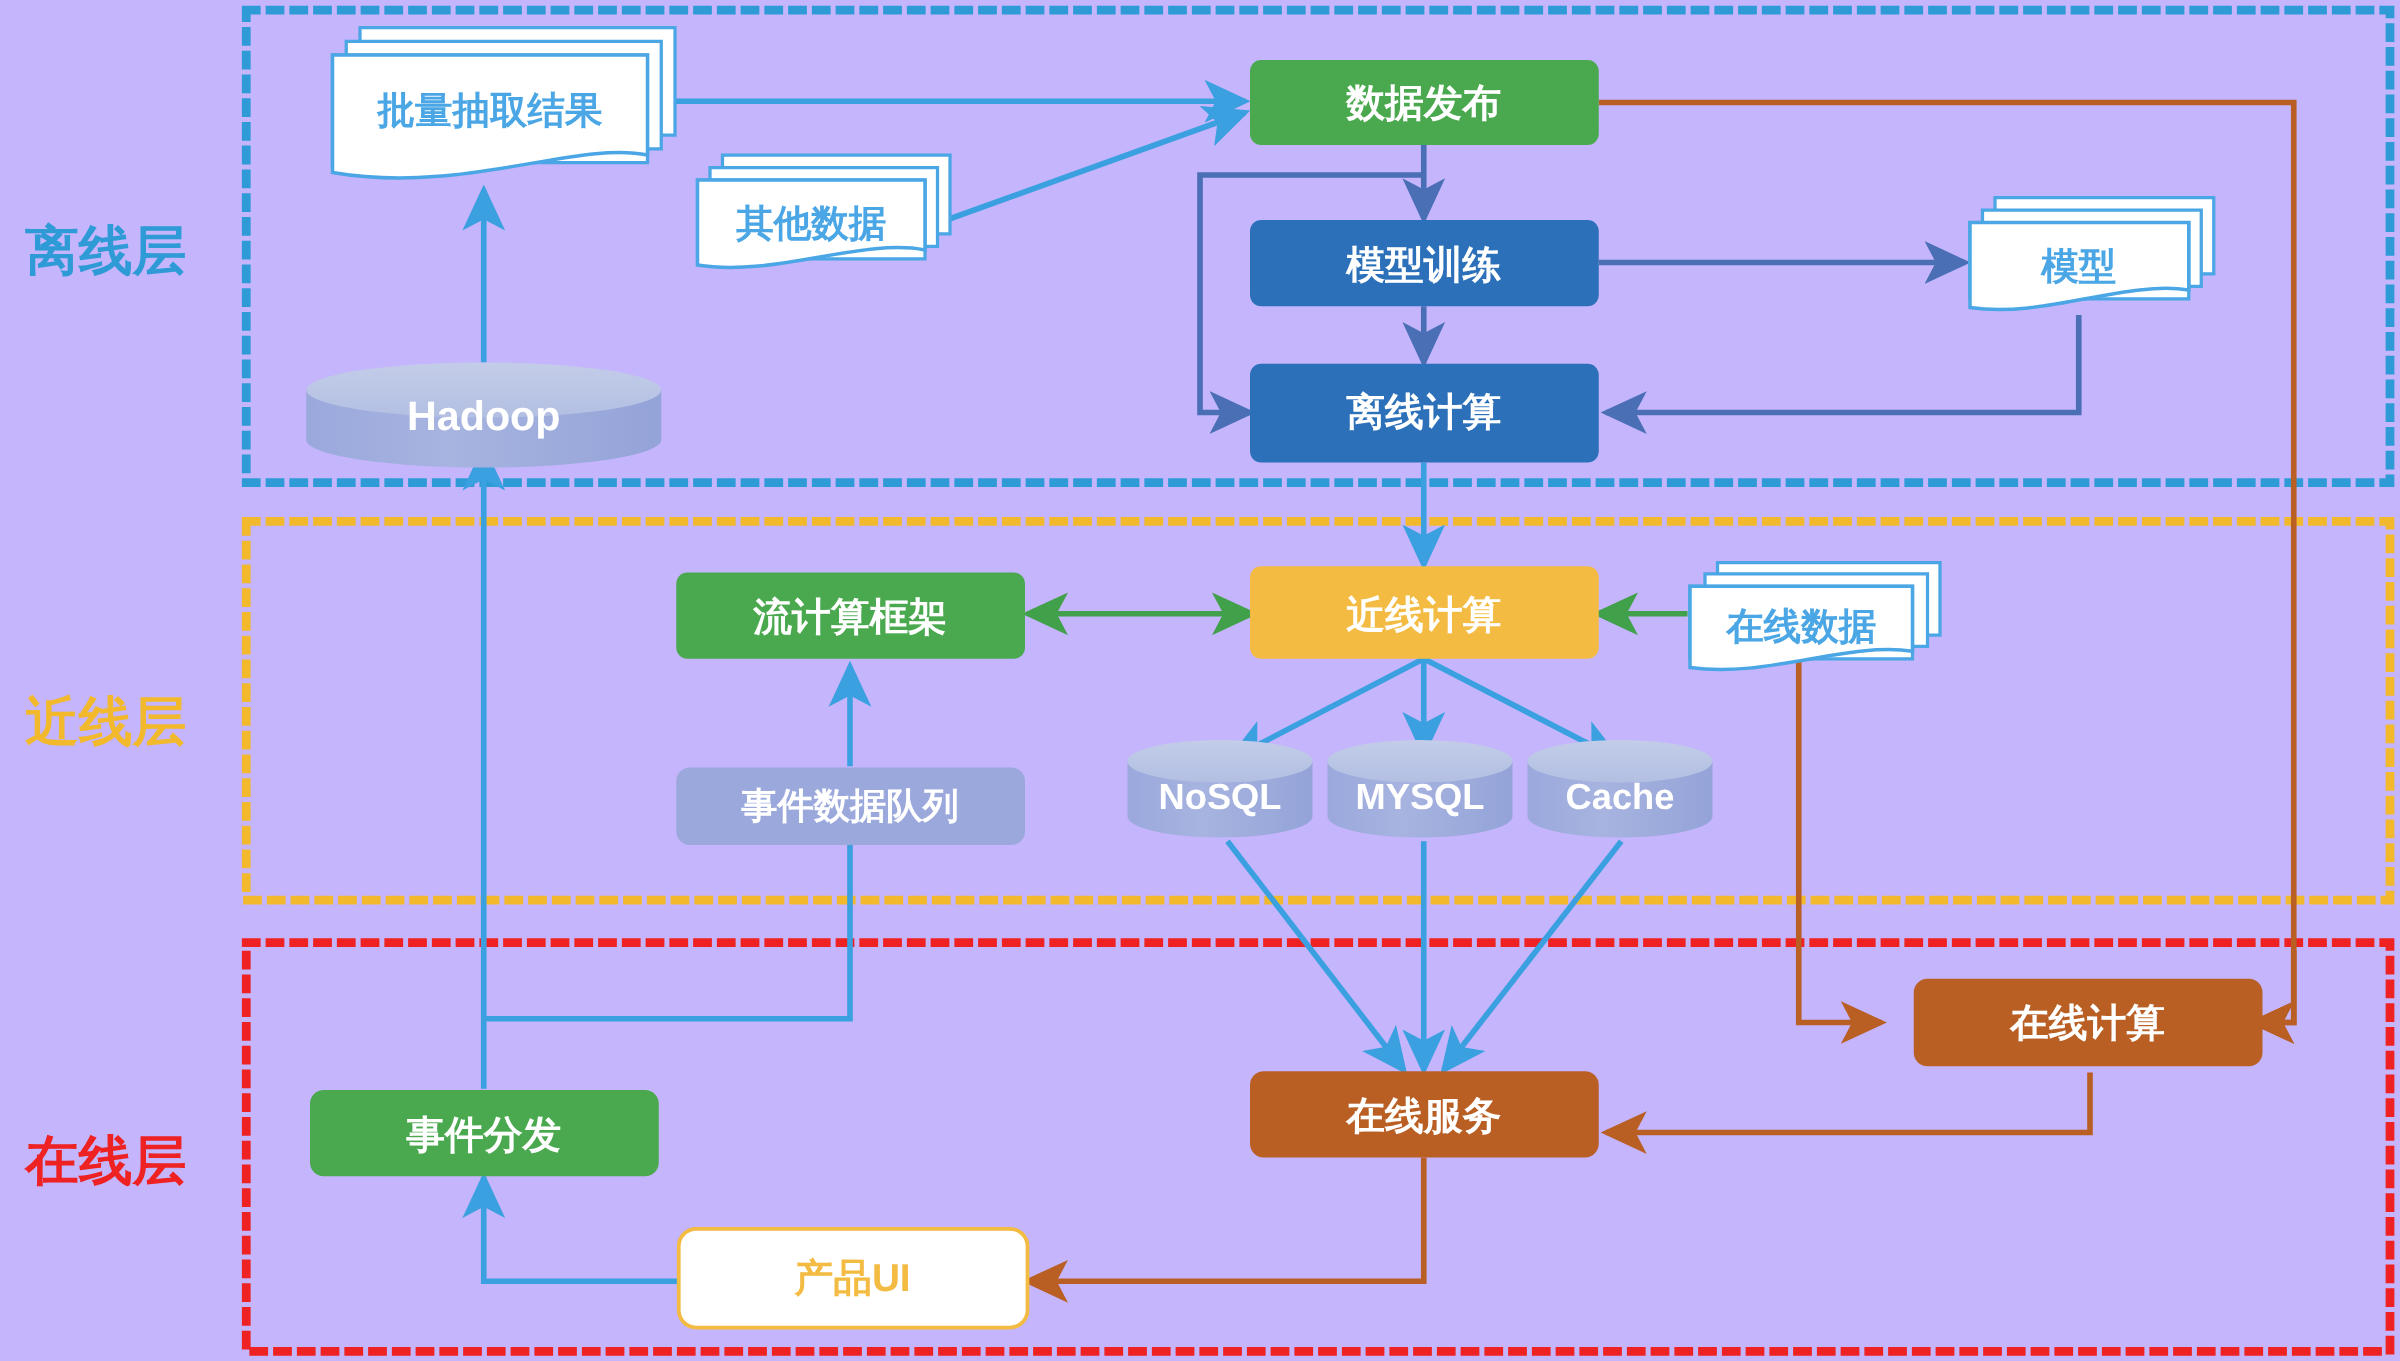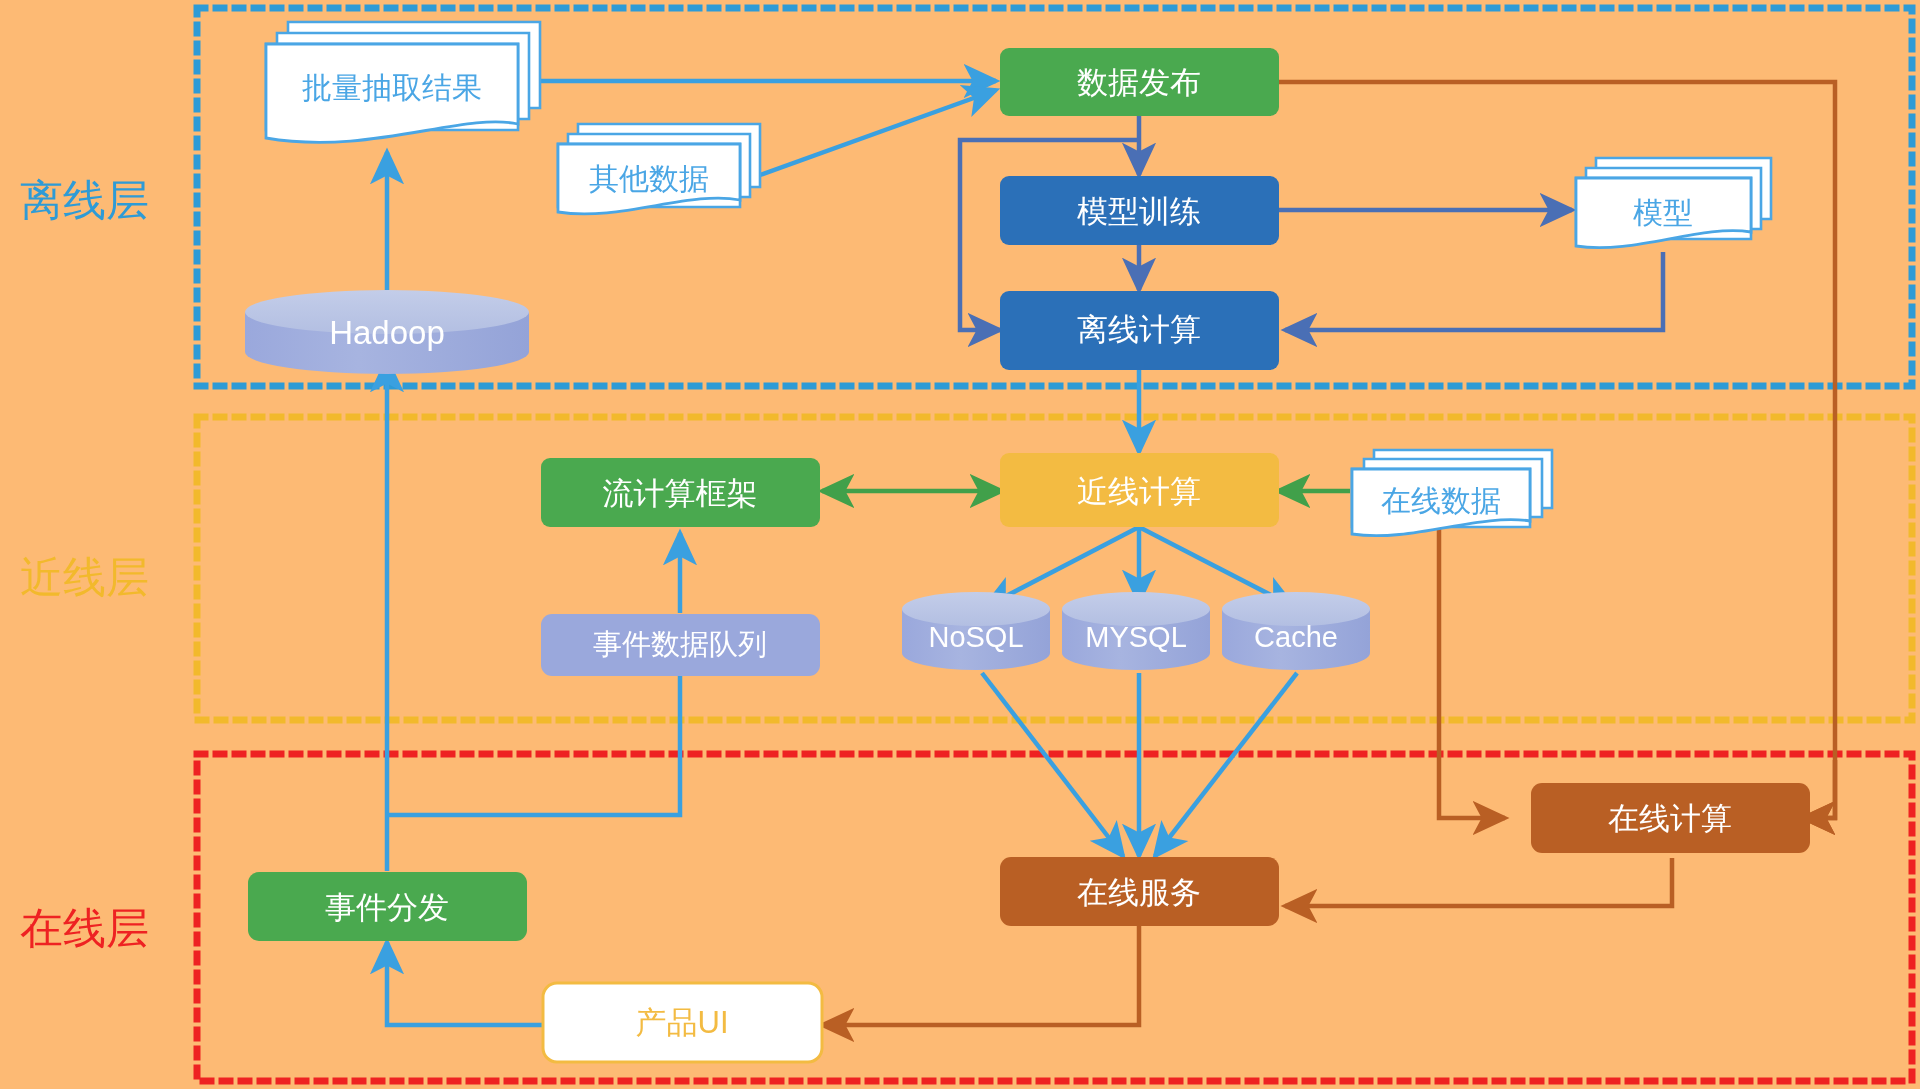--- a/index.html
+++ b/index.html
@@ -1,17 +1,17 @@
 <!DOCTYPE html>
 <html><head>
 <meta charset="utf-8">
 <style>
   html,body{margin:0;padding:0;background:#ffffff;}
   body{font-family:"Liberation Sans","DejaVu Sans",sans-serif;}
-  #canvas{position:relative;width:1920px;height:1089px;background:#fdba74;overflow:hidden;}
+  #canvas{position:relative;width:1920px;height:1089px;background:#c4b5fd;overflow:hidden;font-weight:bold;}
   #diagram{position:absolute;left:0;top:0;width:1920px;height:1089px;}
   .nodelabel{font-family:"Liberation Sans","DejaVu Sans",sans-serif;}
 </style>
 </head>
 <body>
 
 <div id="canvas">
 
 <svg id="diagram" viewBox="0 0 1920 1089">
   <defs>

